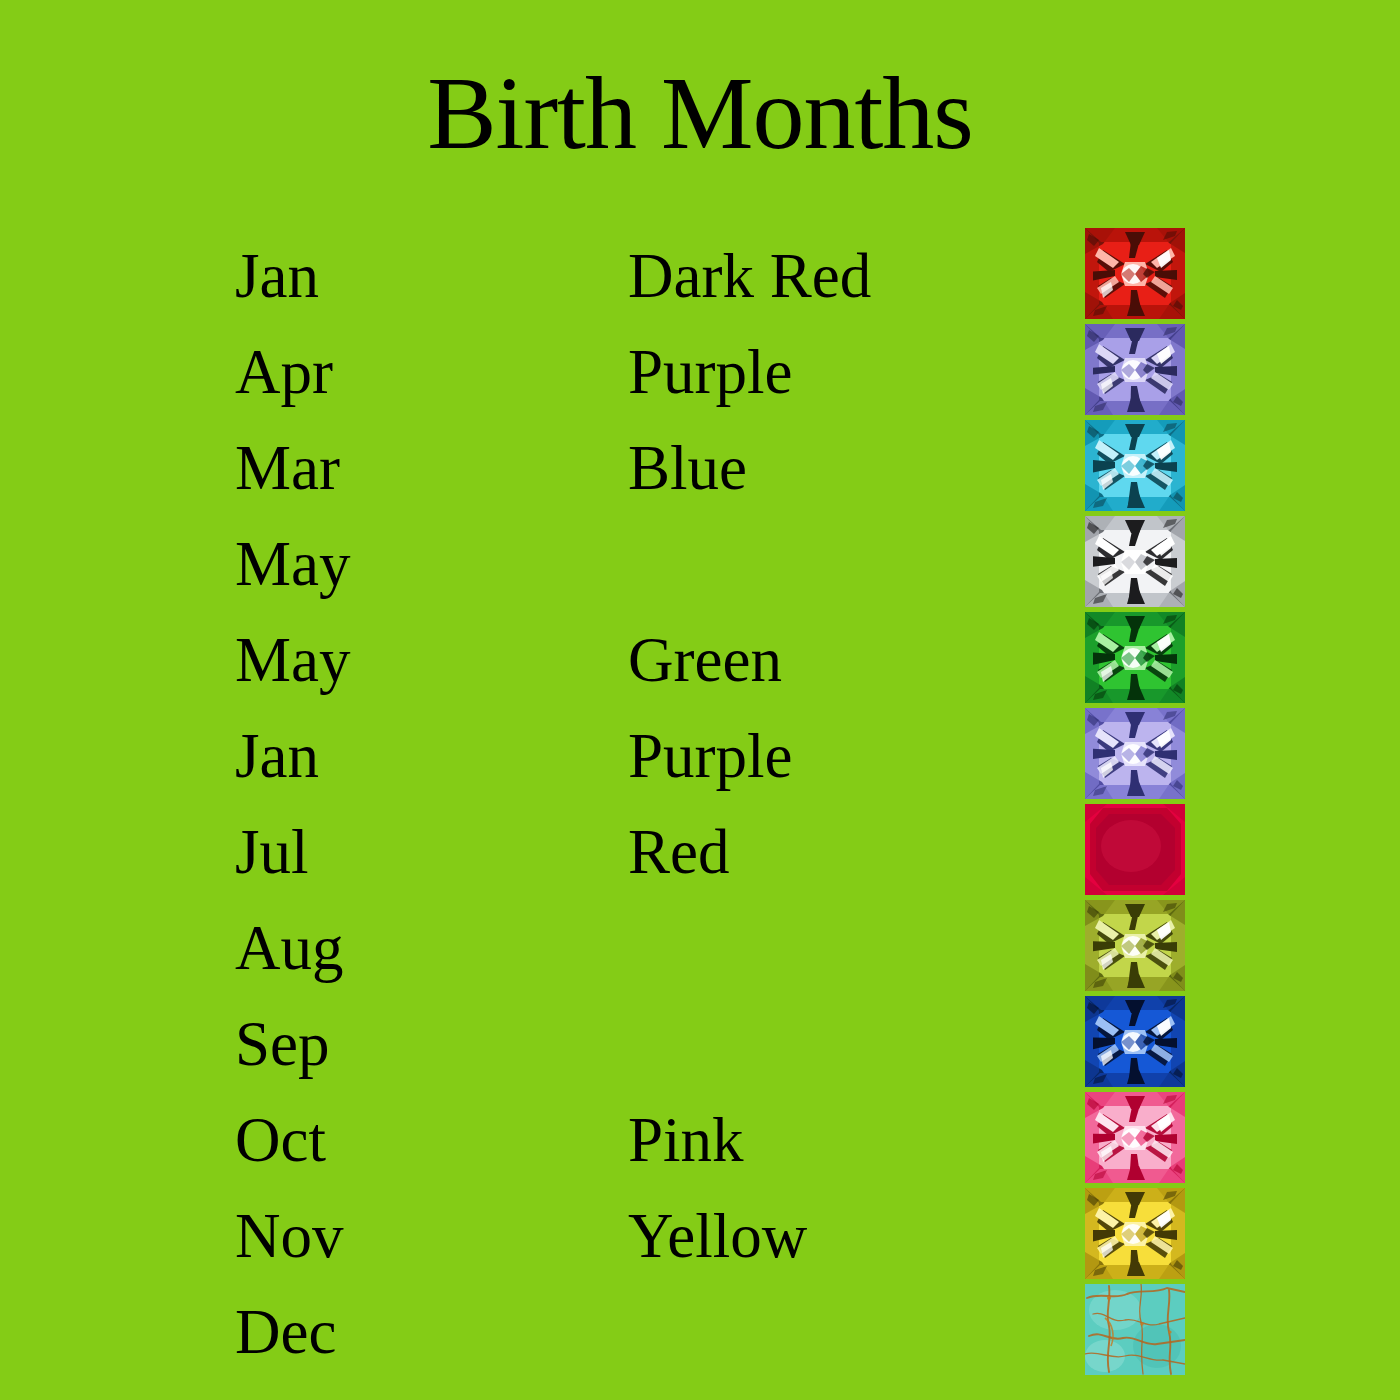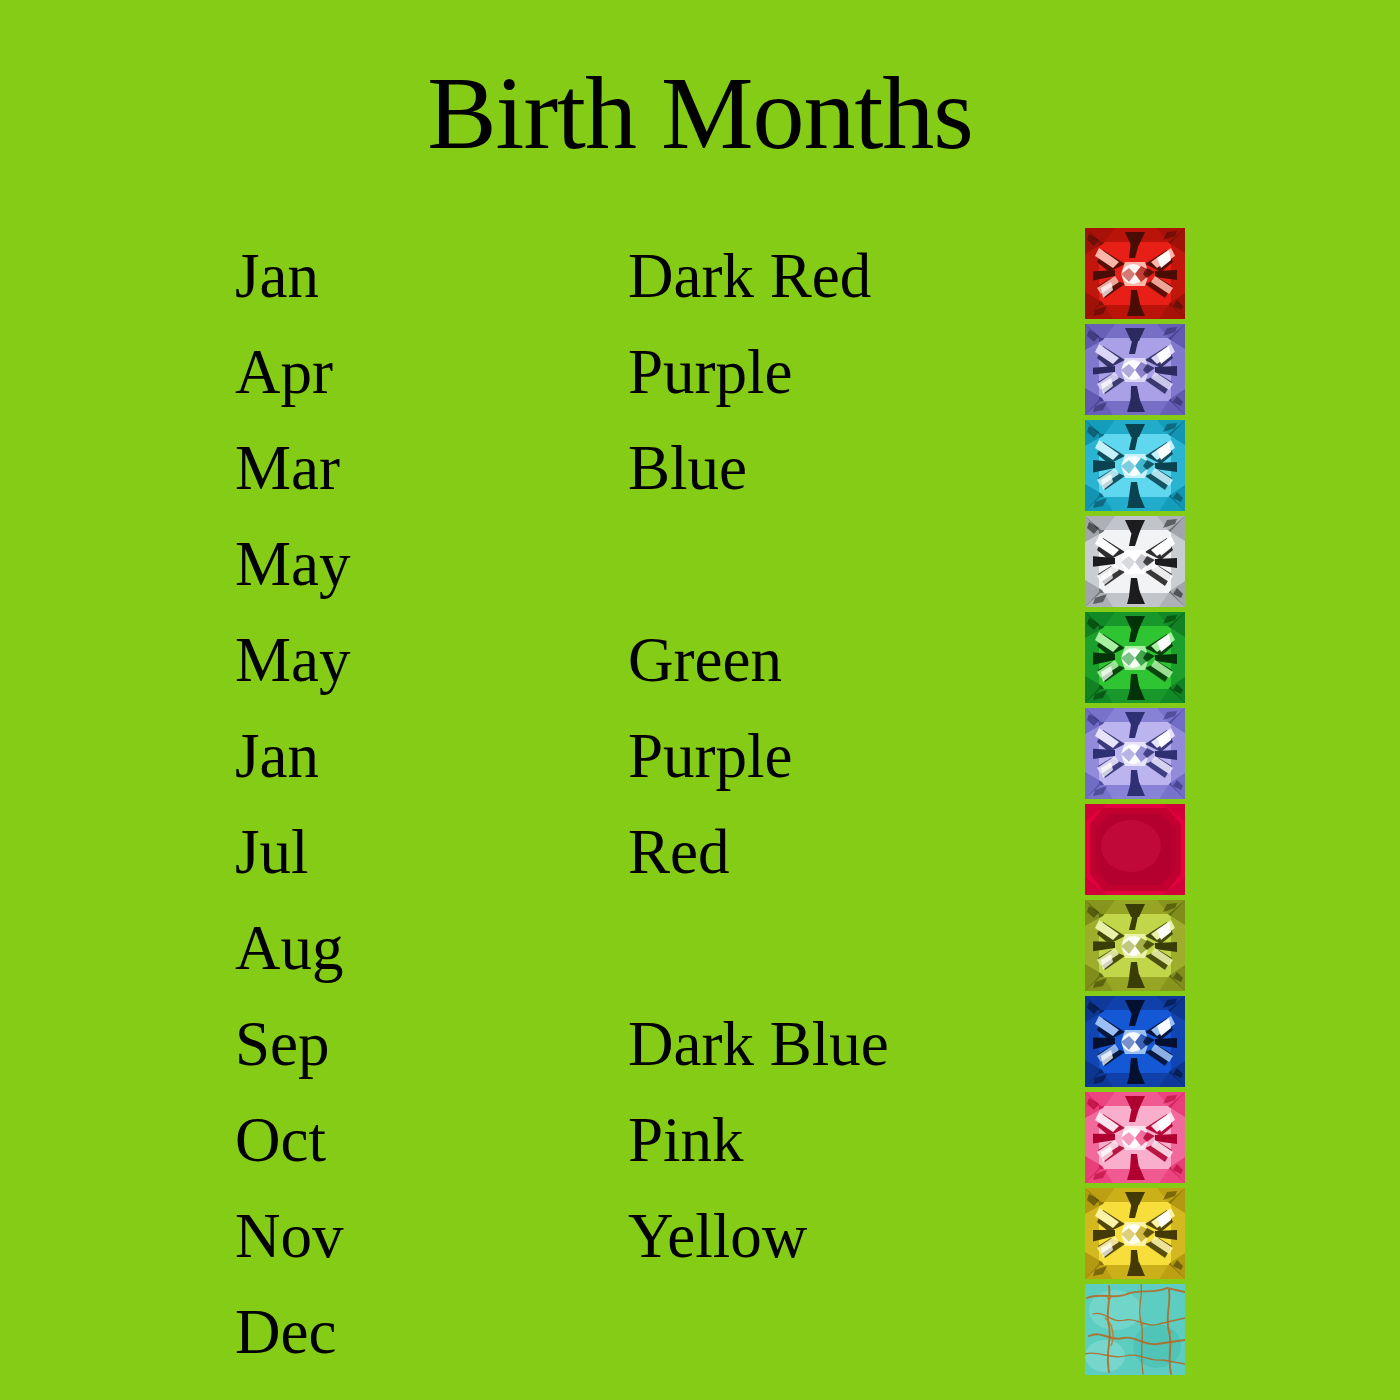--- a/index.html
+++ b/index.html
@@ -381,21 +381,20 @@
             <polygon points="62,40 70,44 62,50 58,46" fill="#3a3d06" opacity="0.8"></polygon>
             <polygon points="4,6 14,12 9,18 2,12" fill="#3a3d06" opacity="0.6"></polygon>
             <polygon points="96,82 88,78 92,72 98,78" fill="#3a3d06" opacity="0.6"></polygon>
             <polygon points="10,82 22,78 18,86 8,88" fill="#3a3d06" opacity="0.55"></polygon>
             <polygon points="90,8 78,12 82,4 92,3" fill="#3a3d06" opacity="0.55"></polygon>
           </svg>
         </div>
       </div>
       <div class="row">
         <div class="month">Sep</div>
-        <div class="colorname">Dark Blue</div>
         <div class="gem">
           <svg viewBox="0 0 100 91" preserveAspectRatio="none">
             <rect x="0" y="0" width="100" height="91" fill="#1558d6"></rect>
             <polygon points="0,0 30,0 18,16 0,26" fill="#082766"></polygon>
             <polygon points="100,0 72,0 84,15 100,25" fill="#082766"></polygon>
             <polygon points="0,91 28,91 17,74 0,64" fill="#082766"></polygon>
             <polygon points="100,91 74,91 85,75 100,65" fill="#082766"></polygon>
             <polygon points="0,0 100,0 84,14 16,14" fill="#0f3da3" opacity="0.85"></polygon>
             <polygon points="0,91 100,91 85,77 15,77" fill="#0f3da3" opacity="0.85"></polygon>
             <polygon points="0,0 0,91 14,76 14,15" fill="#0f3da3" opacity="0.7"></polygon>

